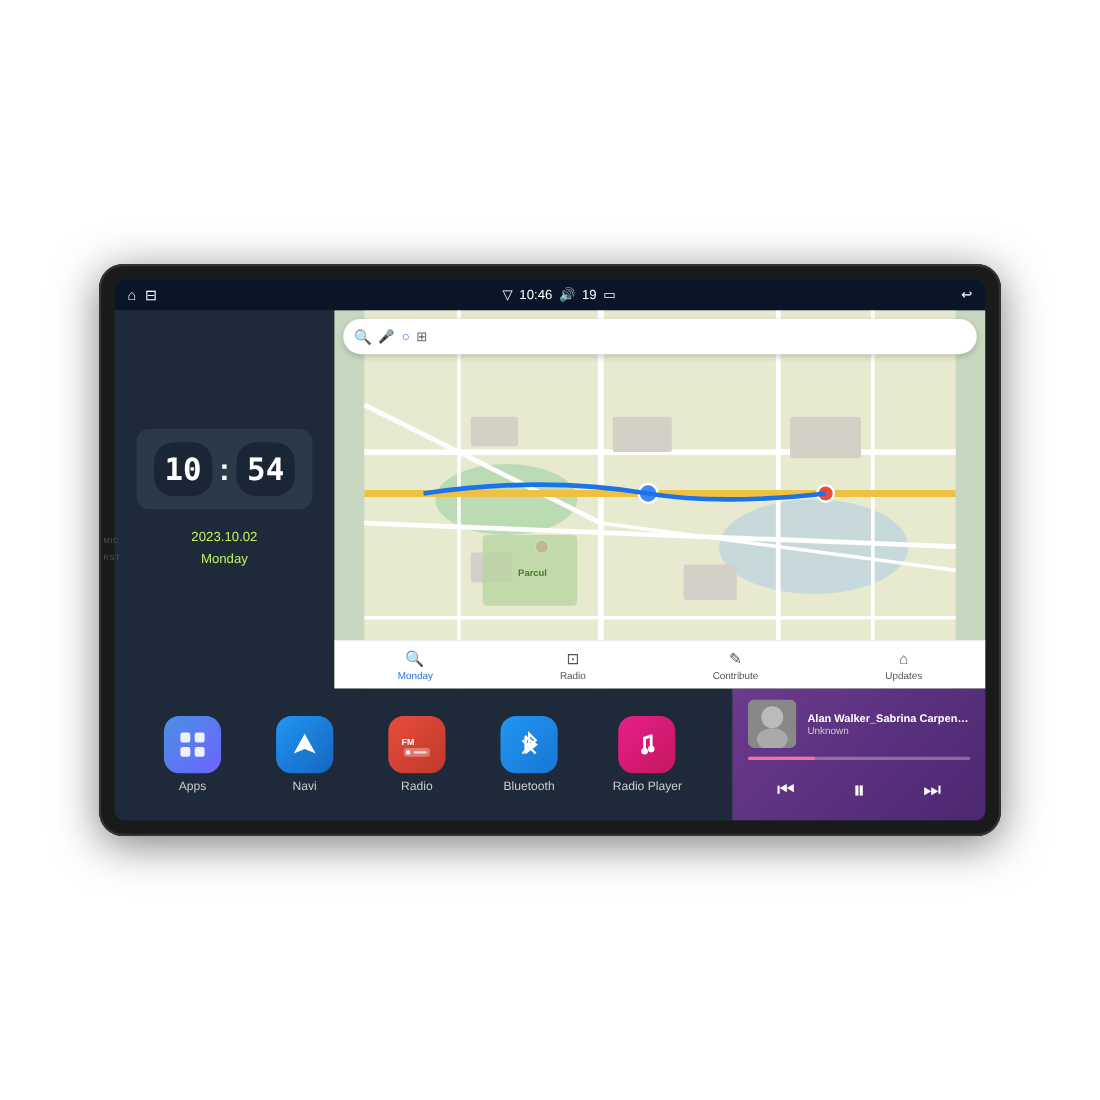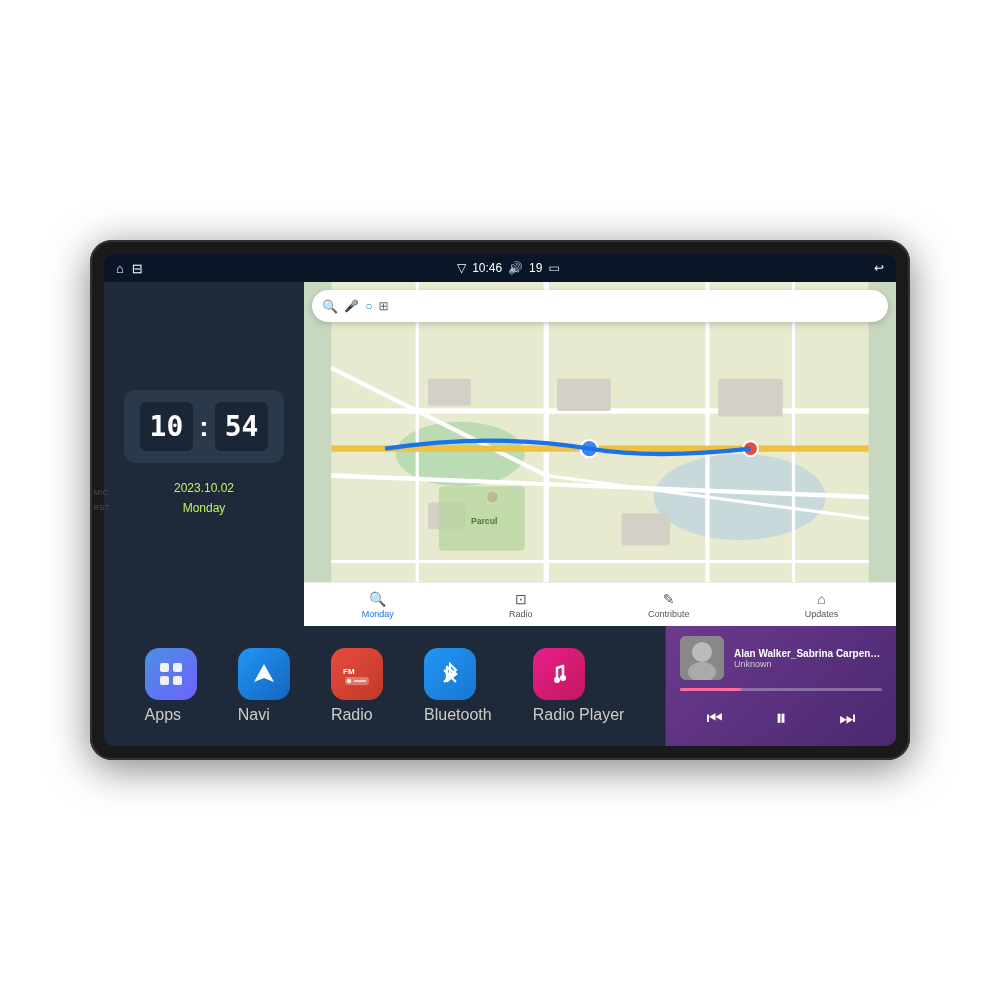--- a/index.html
+++ b/index.html
@@ -116,21 +116,21 @@
       background: #2a3a4a;
       border-radius: 12px;
       padding: 12px 16px;
       display: flex;
       align-items: center;
       gap: 6px;
       margin-bottom: 16px;
     }
     .clock-segment {
       background: #1a2535;
-      border-radius: 6px;
+      border-radius: 18px;
       padding: 8px 10px;
       color: #fff;
       font-size: 28px;
       font-weight: bold;
       font-family: monospace;
       min-width: 48px;
       text-align: center;
     }
     .clock-colon {
       color: #fff;
@@ -225,42 +225,42 @@
       display: flex;
       align-items: center;
       justify-content: space-around;
       padding: 10px 20px;
       border-right: 1px solid #2a3a4a;
     }
 
     .app-item {
       display: flex;
       flex-direction: column;
-      align-items: flex-start;
+      align-items: center;
       gap: 6px;
       cursor: pointer;
     }
     .app-icon {
       width: 52px;
       height: 52px;
       border-radius: 14px;
       display: flex;
       align-items: center;
       justify-content: center;
       font-size: 22px;
     }
     .app-icon.apps-bg { background: linear-gradient(135deg, #4a90e2, #6c63ff); }
     .app-icon.navi-bg { background: linear-gradient(135deg, #2196F3, #1565C0); }
     .app-icon.radio-bg { background: linear-gradient(135deg, #e74c3c, #c0392b); }
     .app-icon.bt-bg { background: linear-gradient(135deg, #2196F3, #1976D2); }
     .app-icon.music-bg { background: linear-gradient(135deg, #e91e8c, #c2185b); }
 
     .app-label {
       color: #ccc;
-      font-size: 16px;
+      font-size: 11px;
       text-align: center;
     }
 
     
     .music-player {
       width: 230px;
       background: linear-gradient(135deg, #6c3a8e, #4a2870);
       display: flex;
       flex-direction: column;
       padding: 10px 14px;

